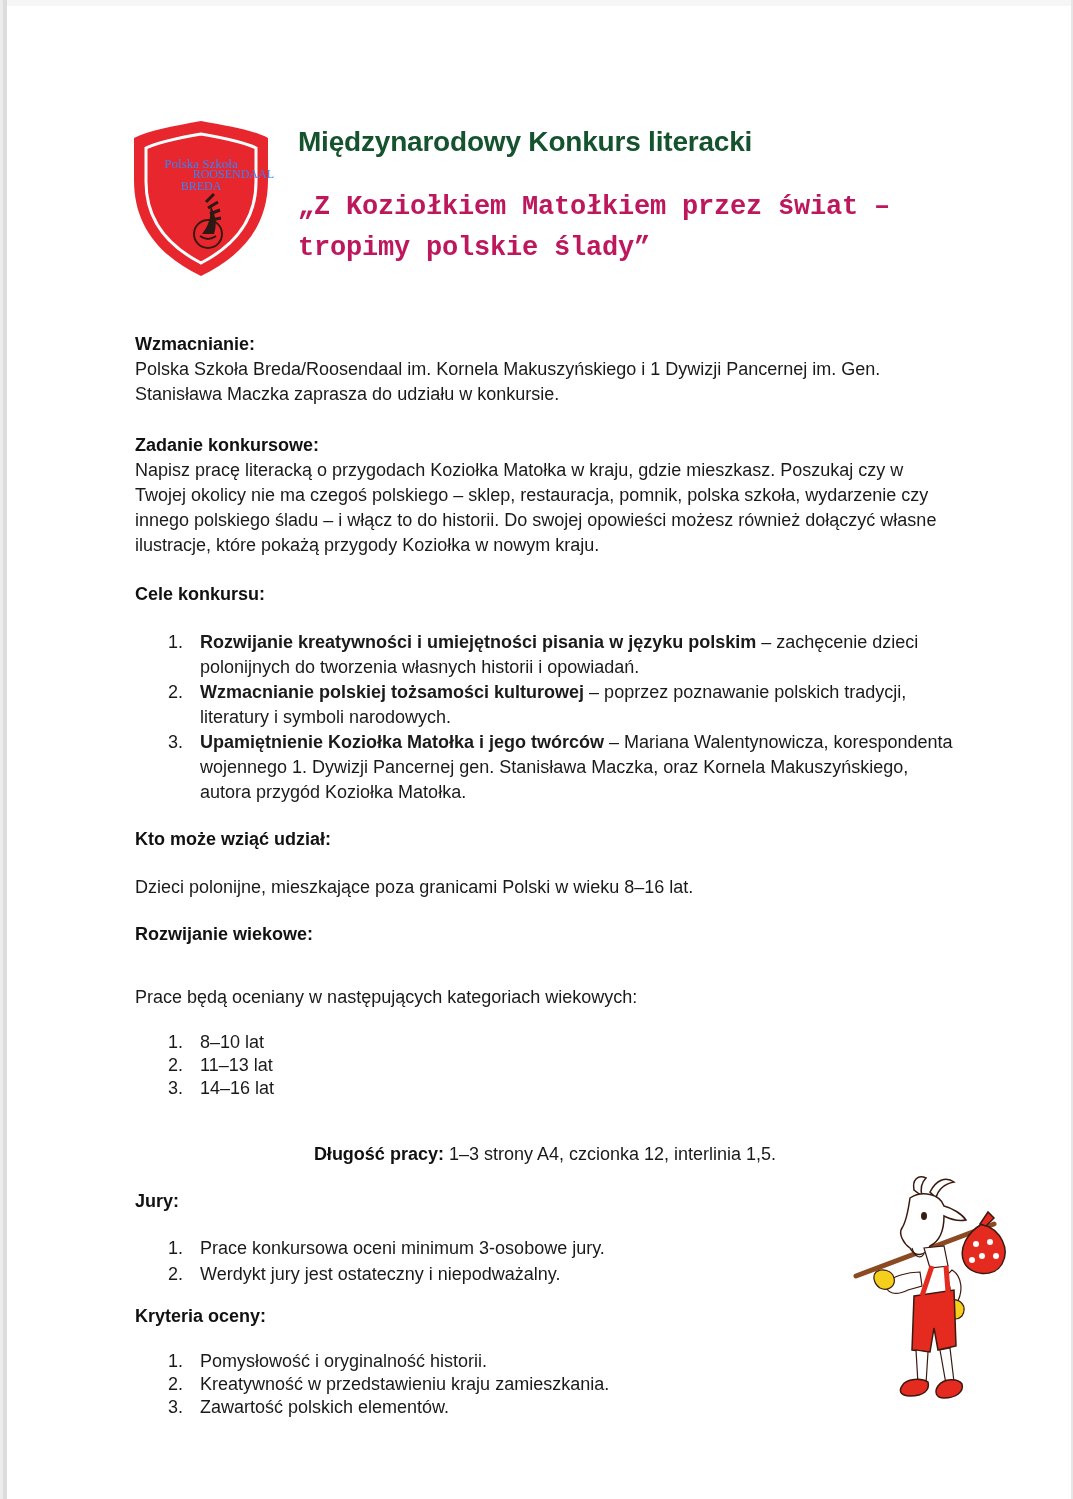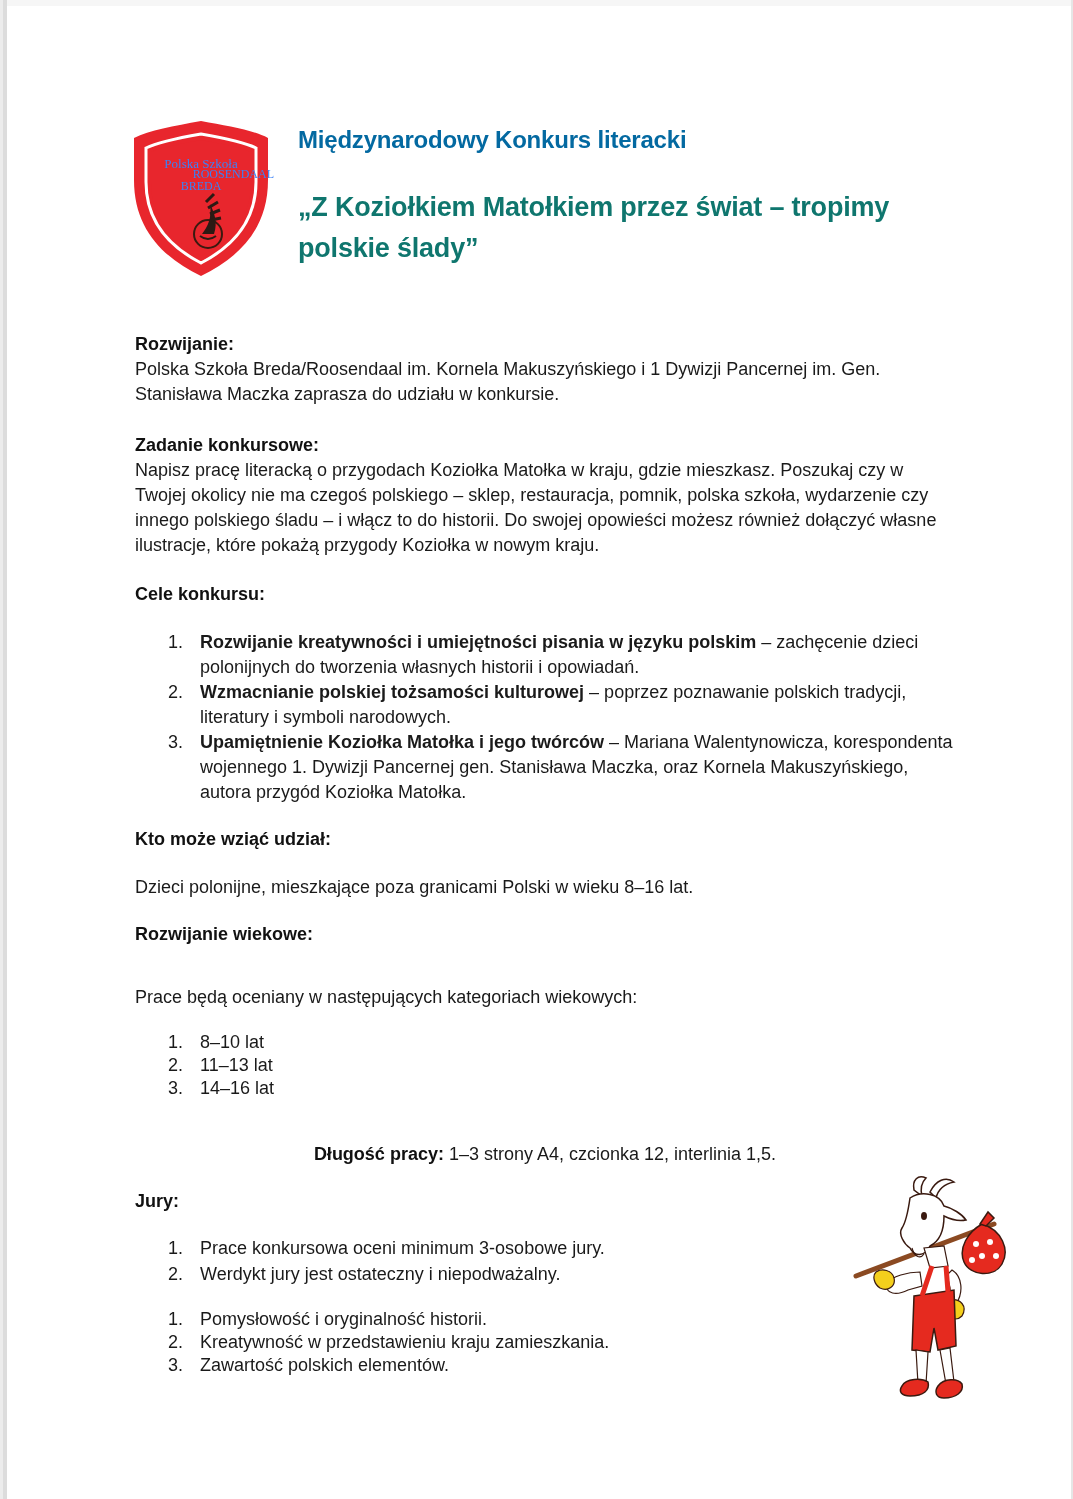--- a/index.html
+++ b/index.html
@@ -9,22 +9,22 @@
   }
   .edge-left { position:absolute; left:0; top:0; width:7px; height:1499px; background:#dcdcdc; }
   .edge-left-inner { position:absolute; left:0; top:0; width:3px; height:1499px; background:#ececec; }
   .edge-right { position:absolute; right:0; top:0; width:2px; height:1499px; background:#e6e6e6; }
   .edge-top { position:absolute; left:7px; top:0; right:2px; height:6px; background:#f6f6f6; }
 
   .logo { position:absolute; left:128px; top:118px; width:146px; height:162px; }
   .logo-text { position:absolute; left:0; width:146px; text-align:center; color:#3b82f6;
     font-family:"Liberation Serif", serif; font-size:12px; line-height:12px; }
 
-  .title1 { position:absolute; left:298px; top:126px; font-size:24px; font-weight:bold; color:#0369a1; letter-spacing:-0.2px; }
-  .title2 { position:absolute; left:298px; top:187px; width:660px; font-size:27px; font-weight:bold; color:#0f766e; line-height:41px; letter-spacing:-0.2px; }
+  .title1 { position:absolute; left:298px; top:126px; font-size:28px; font-weight:bold; color:#14532d; letter-spacing:-0.2px; }
+  .title2 { position:absolute; left:298px; top:187px; width:660px; font-size:27px; font-weight:bold; color:#be185d; line-height:41px; letter-spacing:-0.2px;font-family:Liberation Mono, monospace; }
 
   .content { position:absolute; left:135px; top:332px; width:820px; font-size:18px; line-height:25px; }
   .h { font-weight:bold; color:#111; }
   p { margin:0; }
   ol { margin:0; padding:0; list-style:none; }
   ol li { position:relative; padding-left:65px; }
   ol li .num { position:absolute; left:33px; top:0; }
   .b { font-weight:bold; }
 
   .goat { position:absolute; left:852px; top:1172px; width:160px; height:232px; }
@@ -49,21 +49,21 @@
   </svg>
   <div class="logo-text" style="top:40px;font-size:13px;">Polska Szkoła</div>
   <div class="logo-text" style="top:62px;">BREDA</div>
   <div class="logo-text" style="top:50px;text-align:right;">ROOSENDAAL</div>
 </div>
 
 <div class="title1">Międzynarodowy Konkurs literacki</div>
 <div class="title2">„Z Koziołkiem Matołkiem przez świat – tropimy polskie ślady”</div>
 
 <div class="content">
-  <p class="h">Rozwijanie:</p>
+  <p class="h">Wzmacnianie:</p>
   <p>Polska Szkoła Breda/Roosendaal im. Kornela Makuszyńskiego i 1 Dywizji Pancernej im. Gen. Stanisława Maczka zaprasza do udziału w konkursie.</p>
 
   <p class="h" style="margin-top:26px;">Zadanie konkursowe:</p>
   <p>Napisz pracę literacką o przygodach Koziołka Matołka w kraju, gdzie mieszkasz. Poszukaj czy w Twojej okolicy nie ma czegoś polskiego – sklep, restauracja, pomnik, polska szkoła, wydarzenie czy innego polskiego śladu  – i włącz to do historii. Do swojej opowieści możesz również dołączyć własne ilustracje, które pokażą przygody Koziołka w nowym kraju.</p>
 
   <p class="h" style="margin-top:24px;">Cele konkursu:</p>
   <ol style="margin-top:23px;">
     <li><span class="num">1.</span><span class="b">Rozwijanie kreatywności i umiejętności pisania w języku polskim</span><span> – zachęcenie dzieci polonijnych do tworzenia własnych historii i opowiadań.</span></li>
     <li><span class="num">2.</span><span class="b">Wzmacnianie polskiej tożsamości kulturowej</span><span> – poprzez poznawanie polskich tradycji, literatury i symboli narodowych.</span></li>
     <li><span class="num">3.</span><span class="b">Upamiętnienie Koziołka Matołka i jego twórców</span><span> – Mariana Walentynowicza, korespondenta wojennego 1. Dywizji Pancernej gen. Stanisława Maczka, oraz Kornela Makuszyńskiego, autora przygód Koziołka Matołka.</span></li>
@@ -81,20 +81,21 @@
   </ol>
 
   <p style="margin-top:42px;text-align:center;"><span class="h">Długość pracy:</span><span> 1–3 strony A4, czcionka 12, interlinia 1,5.</span></p>
 
   <p class="h" style="margin-top:22px;">Jury:</p>
   <ol style="margin-top:21px;line-height:26px;">
     <li><span class="num">1.</span><span>Prace konkursowa oceni minimum 3-osobowe jury.</span></li>
     <li><span class="num">2.</span><span>Werdykt jury jest ostateczny i niepodważalny.</span></li>
   </ol>
 
+  <p class="h" style="margin-top:17px;">Kryteria oceny:</p>
   <ol style="margin-top:21px;line-height:23px;">
     <li><span class="num">1.</span><span>Pomysłowość i oryginalność historii.</span></li>
     <li><span class="num">2.</span><span>Kreatywność w przedstawieniu kraju zamieszkania.</span></li>
     <li><span class="num">3.</span><span>Zawartość polskich elementów.</span></li>
   </ol>
 </div>
 
 <div class="goat">
   <svg width="160" height="232" viewBox="0 0 160 232">
 

